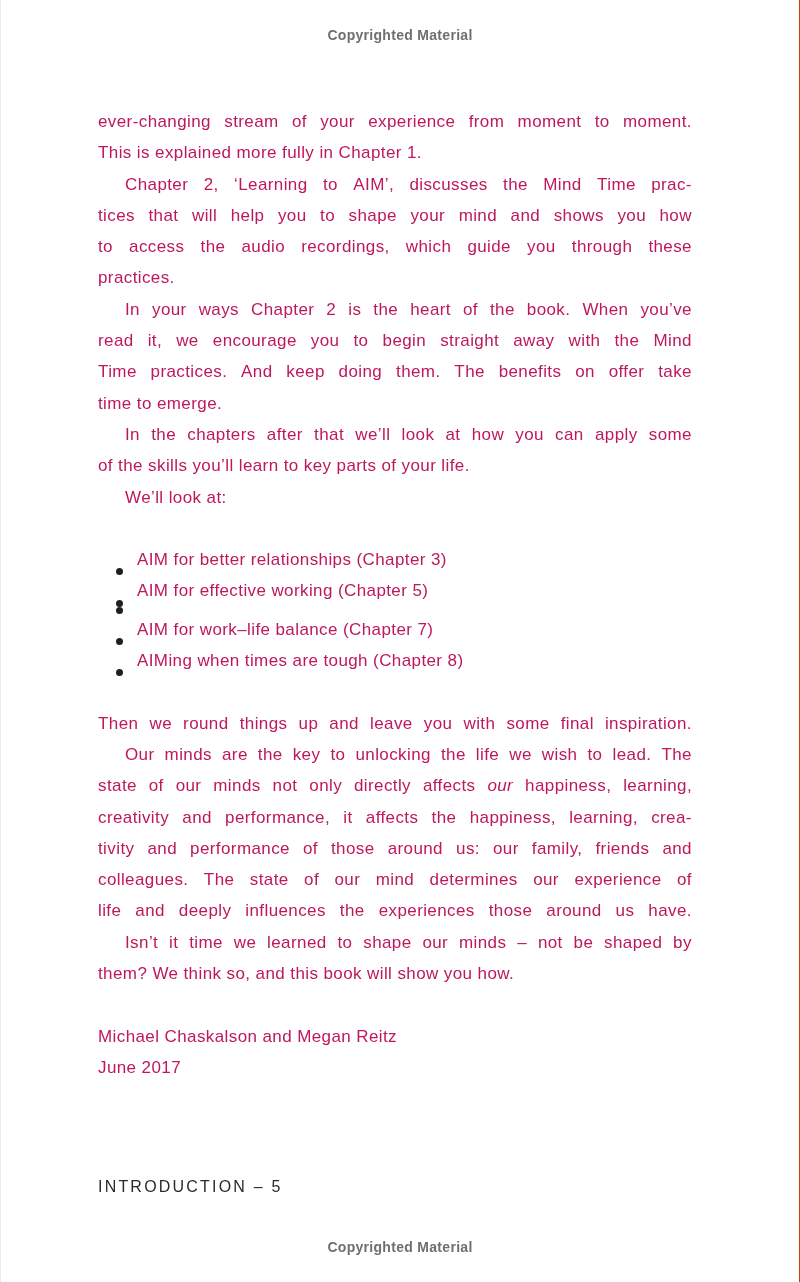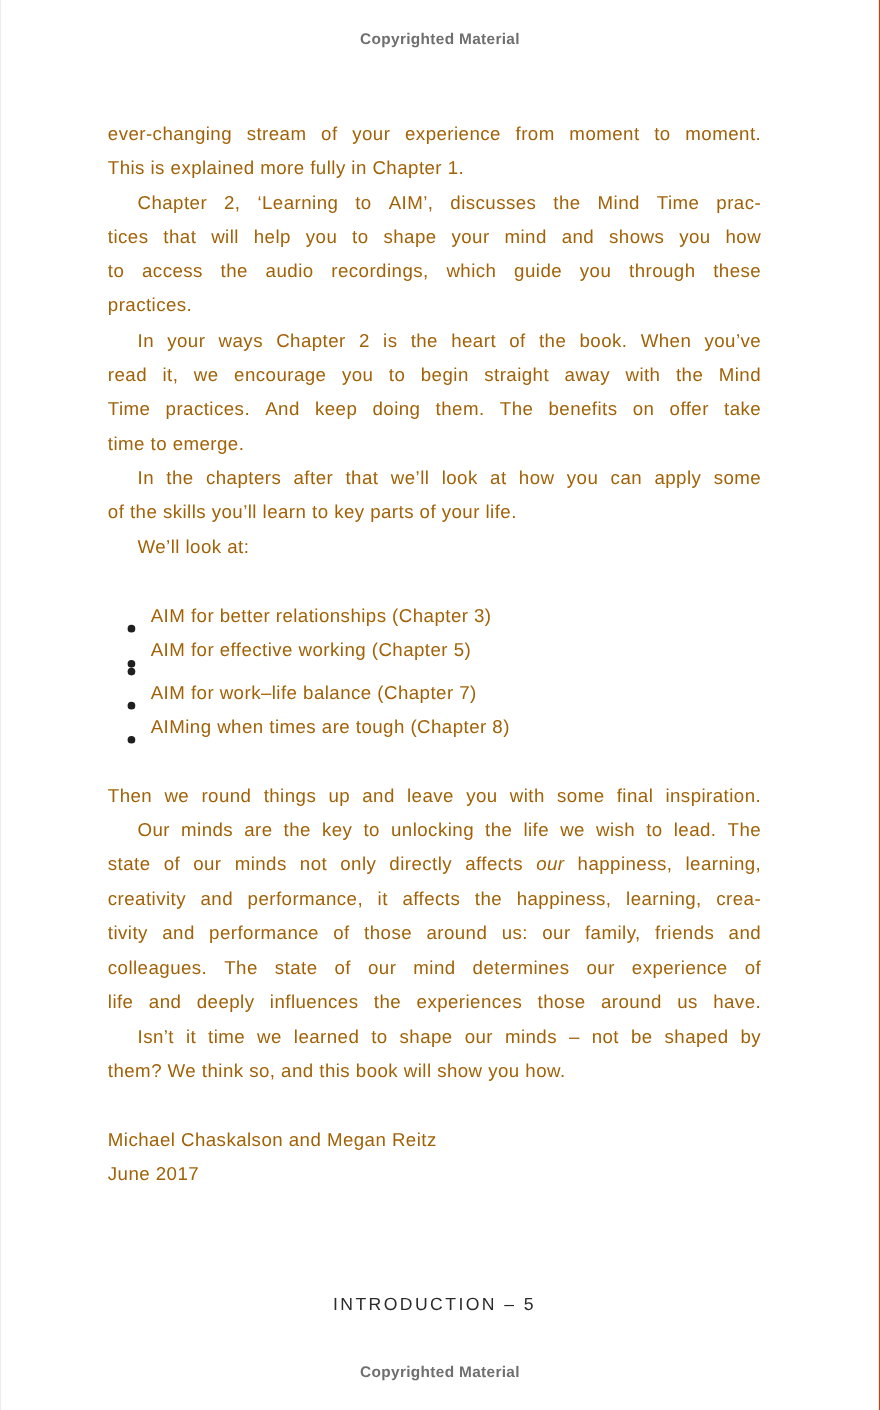--- a/index.html
+++ b/index.html
@@ -27,21 +27,21 @@
   .copyright.top { top: 27px; }
   .copyright.bottom { top: 1239px; }
   .content {
     position: absolute;
     left: 97px;
     top: 106px;
     width: 594px;
     font-size: 17px;
     line-height: 31.3px;
     letter-spacing: 0.4px;
-    color: #a16207;
+    color: #be185d;
   }
   .line.just {
     display: flex;
     justify-content: space-between;
   }
   .line.indent { padding-left: 27px; }
   .gap { margin-top: 31.3px; }
   .brow {
     display: flex;
     align-items: flex-end;
@@ -53,21 +53,21 @@
     border-radius: 50%;
     background: #1f1f1f;
     margin-right: 14px;
     flex: none;
   }
   .footer {
     position: absolute;
     left: 97px;
     top: 1178px;
     width: 594px;
-    text-align: center;
+    text-align: left;
     font-size: 16px;
     letter-spacing: 2.2px;
     color: #2b2b2b;
   }
 </style>
 </head>
 <body>
 
 <div class="page">
 

